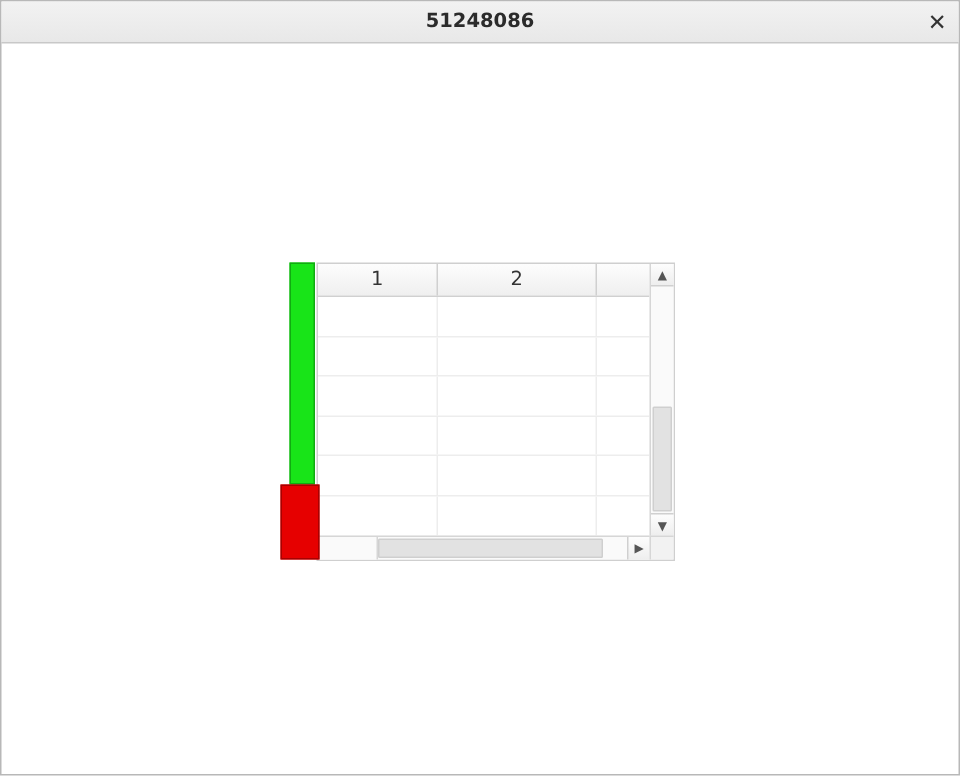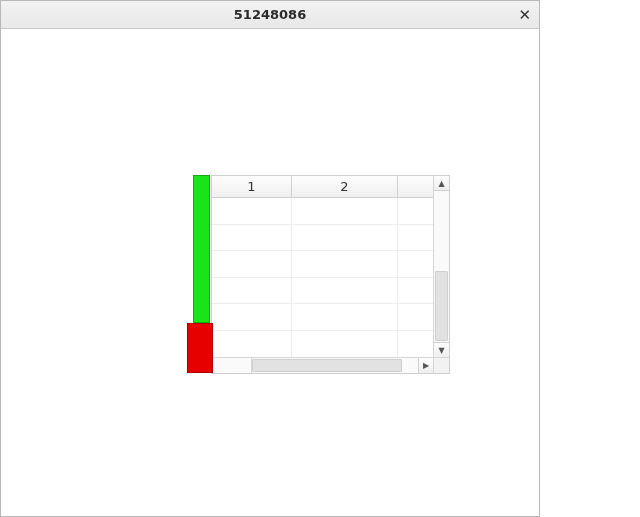--- a/index.html
+++ b/index.html
@@ -7,21 +7,21 @@
     margin: 0;
     padding: 0;
     font-family: "DejaVu Sans", "Liberation Sans", Arial, sans-serif;
     font-size: 13px;
     background: #fff;
     width: 640px;
     height: 517px;
     overflow: hidden;
   }
   .window {
-    width: 540px;
+    width: 640px;
     height: 517px;
     border: 1px solid #b8b8b8;
     background: #fff;
     position: relative;
   }
   .titlebar {
     height: 28px;
     background: linear-gradient(to bottom, #f2f2f2, #e8e8e8);
     border-bottom: 1px solid #c8c8c8;
     position: relative;

